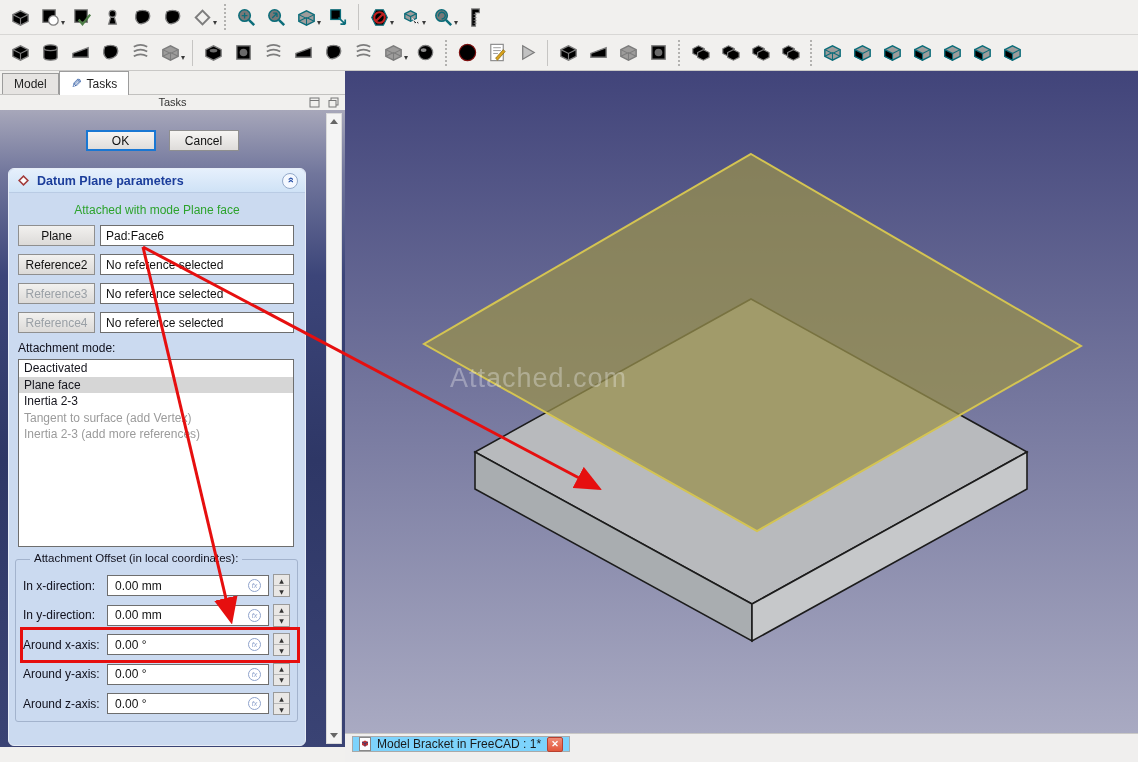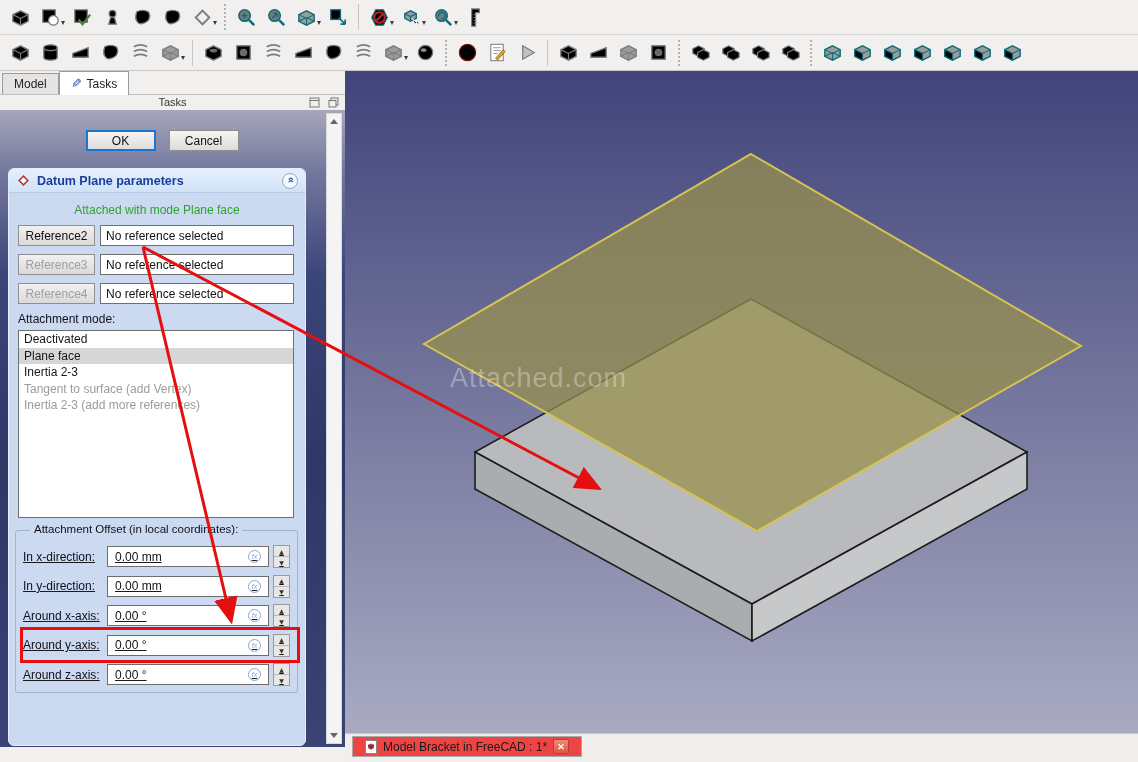--- a/index.html
+++ b/index.html
@@ -77,21 +77,21 @@
   .mode-list { margin:4px 11px 0 9px; height:188px; background:#fff; border:1px solid #6e6e6e;
                padding-top:0; overflow:hidden; }
   .mode-item { height:16.5px; line-height:16.5px; padding-left:5px; color:#16161e; }
   .mode-item.selected { background:#d6d6d6; font-weight:normal; }
   .mode-item.disabled { color:#9b9b9b; }
 
   .off-group { margin:12px 7px 0 6px; border:1px solid #a3b3cd; border-radius:3px;
                position:relative; padding:4px 5px 6px 5px; }
   .off-legend { position:absolute; top:-8px; left:14px; background:#cbdaf0; padding:0 4px;
                 color:#10101c; font-size:11.5px; }
-  .off-row { display:flex; align-items:center; margin:6.5px 2px 0 2px;text-decoration:underline; }
+  .off-row { display:flex; align-items:center; margin:6.5px 2px 0 2px; }
   .off-row:first-of-type { margin-top:10px; }
   .off-label { width:84px; color:#10101c; }
   .off-field { flex:1; height:21px; background:#fff; border:1px solid #6e6e6e;
                display:flex; align-items:center; padding:0 7px; color:#111; }
   .fx { width:13px; height:13px; border-radius:50%; border:1px solid #8fa3cc; color:#8fa3cc;
         font-size:7px; font-style:italic; display:flex; align-items:center; justify-content:center;
         margin-left:auto; flex:0 0 auto; }
   .spin { width:17px; height:23px; margin-left:4px; border:1px solid #9a9a9a; background:#efeeec;
           display:flex; flex-direction:column; flex:0 0 auto; }
   .spin .sb { flex:1; display:flex; align-items:center; justify-content:center;
@@ -101,22 +101,22 @@
   .red-box { position:absolute; left:20px; top:627px; width:280px; height:36px;
              border:3px solid #e60f0f; z-index:30; pointer-events:none; }
 
   
   .viewport { position:absolute; left:345px; top:71px; width:793px; height:662px; }
   .viewport svg { position:absolute; inset:0; }
   .watermark { position:absolute; left:105px; top:292px; font-size:27px; letter-spacing:1px;
                color:rgba(242,242,242,0.34); pointer-events:none; }
   .docbar { position:absolute; left:345px; top:733px; width:793px; height:29px;
             background:#f0efee; border-top:1px solid #c9c8c6; }
-  .doc-tab { position:absolute; left:7px; top:2px; height:21px; padding:0 12px;
-             background:#ef4444; border:1px solid #a9a9a9; display:flex; align-items:center; gap:6px; }
+  .doc-tab { position:absolute; left:7px; top:2px; height:16px; padding:0 6px;
+             background:#7dd3fc; border:1px solid #a9a9a9; display:flex; align-items:center; gap:6px; }
   .doc-close { width:16px; height:15px; background:linear-gradient(#ef8a74,#e2573c);
                border:1px solid #b8402f; border-radius:2px; color:#fff; font-size:9px; font-weight:bold;
                display:flex; align-items:center; justify-content:center; }
 
   .annot { position:absolute; inset:0; z-index:40; pointer-events:none; }
 </style>
 </head>
 <body>
 
 <svg width="0" height="0" style="position:absolute">
@@ -515,20 +515,24 @@
         <svg width="15" height="15" viewBox="0 0 24 24">
             <rect x="7" y="7" width="10" height="10" transform="rotate(45 12 12)" fill="#fdfdfd" stroke="#a23a3a" stroke-width="2.4"></rect>
           </svg>
         <span class="dbox-title">Datum Plane parameters</span>
         <div class="collapse-btn">
             <span>»</span>
           </div>
       </div>
       <div class="status-green">Attached with mode Plane face</div>
       <div class="ref-rows" id="refRows">
+          <div class="ref-row">
+            <div class="ref-btn">Plane</div>
+            <div class="fieldbox">Pad:Face6</div>
+          </div>
           <div class="ref-row">
             <div class="ref-btn">Reference2</div>
             <div class="fieldbox">No reference selected</div>
           </div>
           <div class="ref-row">
             <div class="ref-btn disabled">Reference3</div>
             <div class="fieldbox">No reference selected</div>
           </div>
           <div class="ref-row">
             <div class="ref-btn disabled">Reference4</div>

